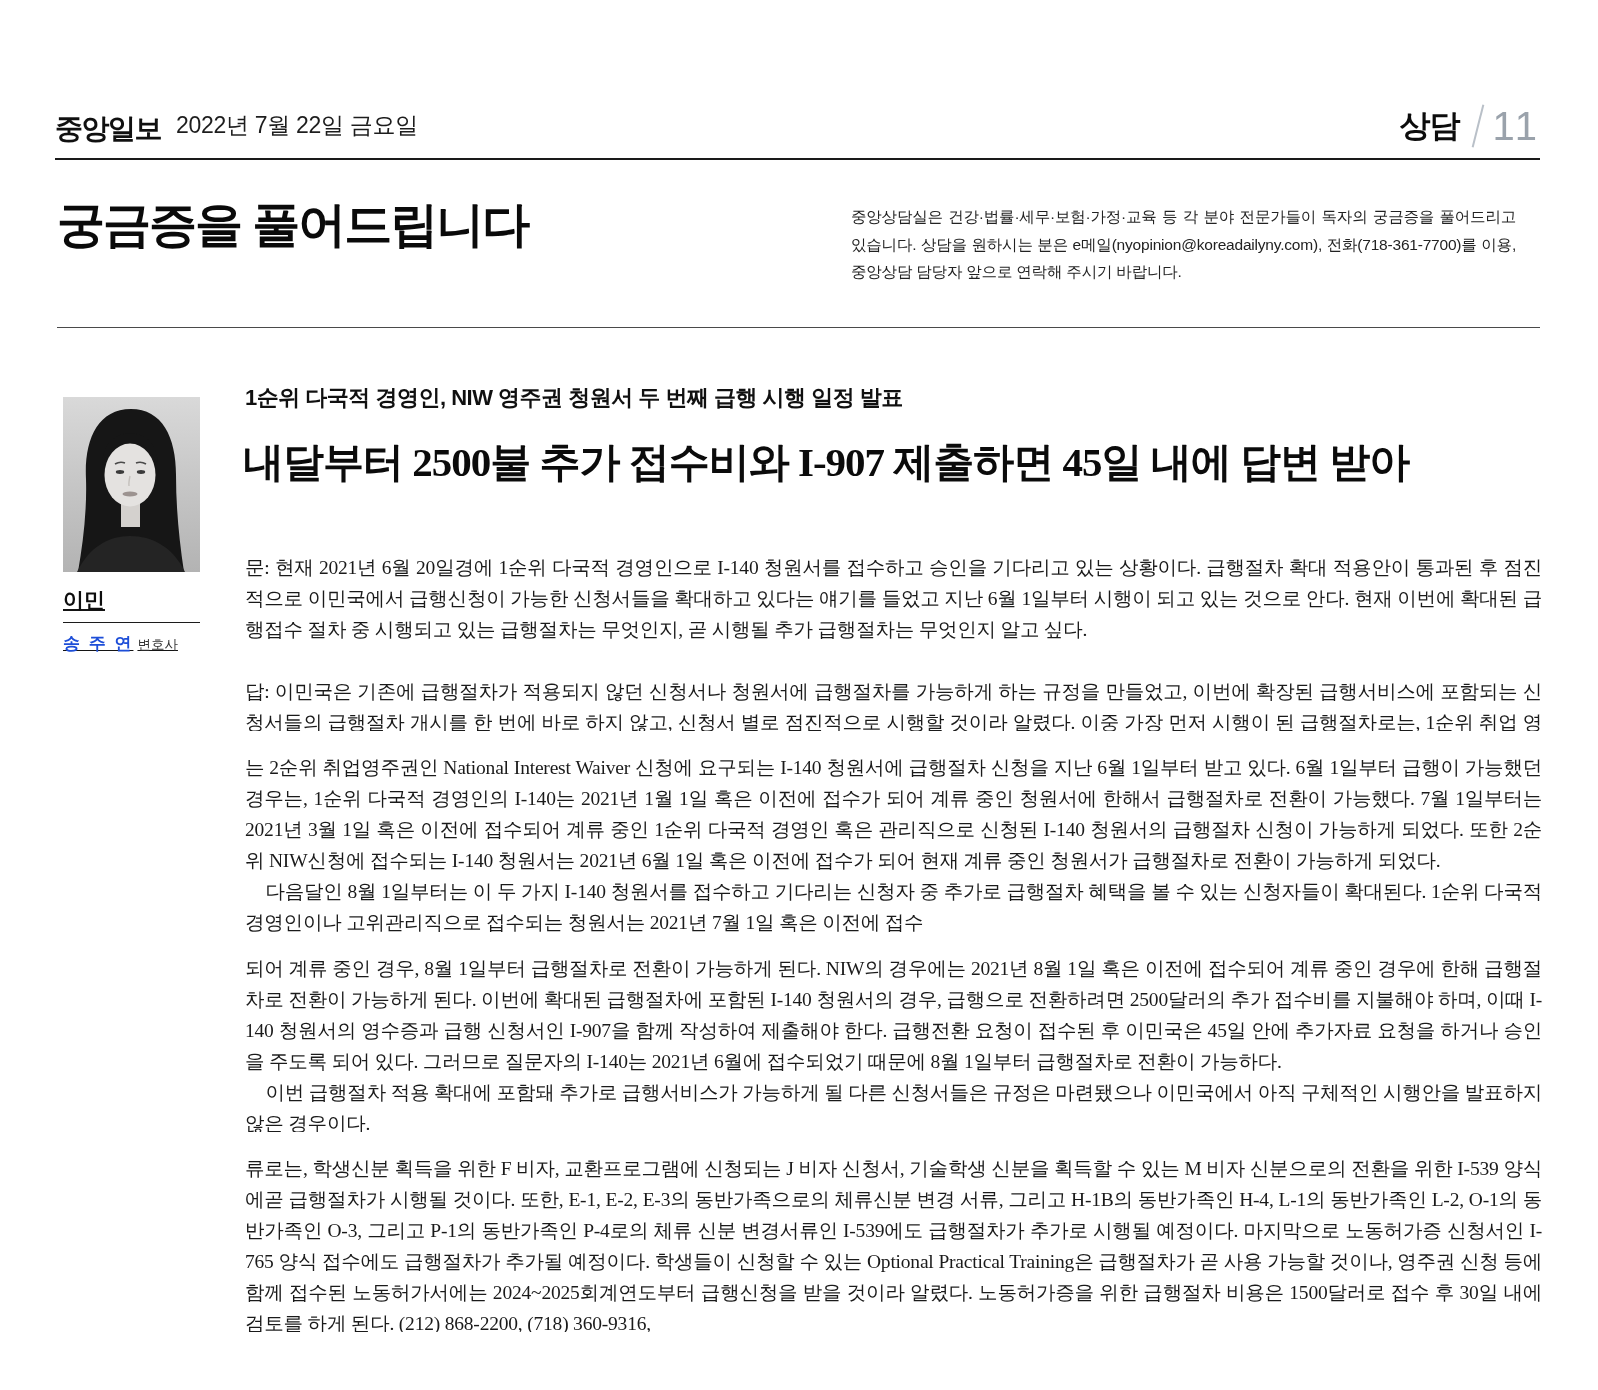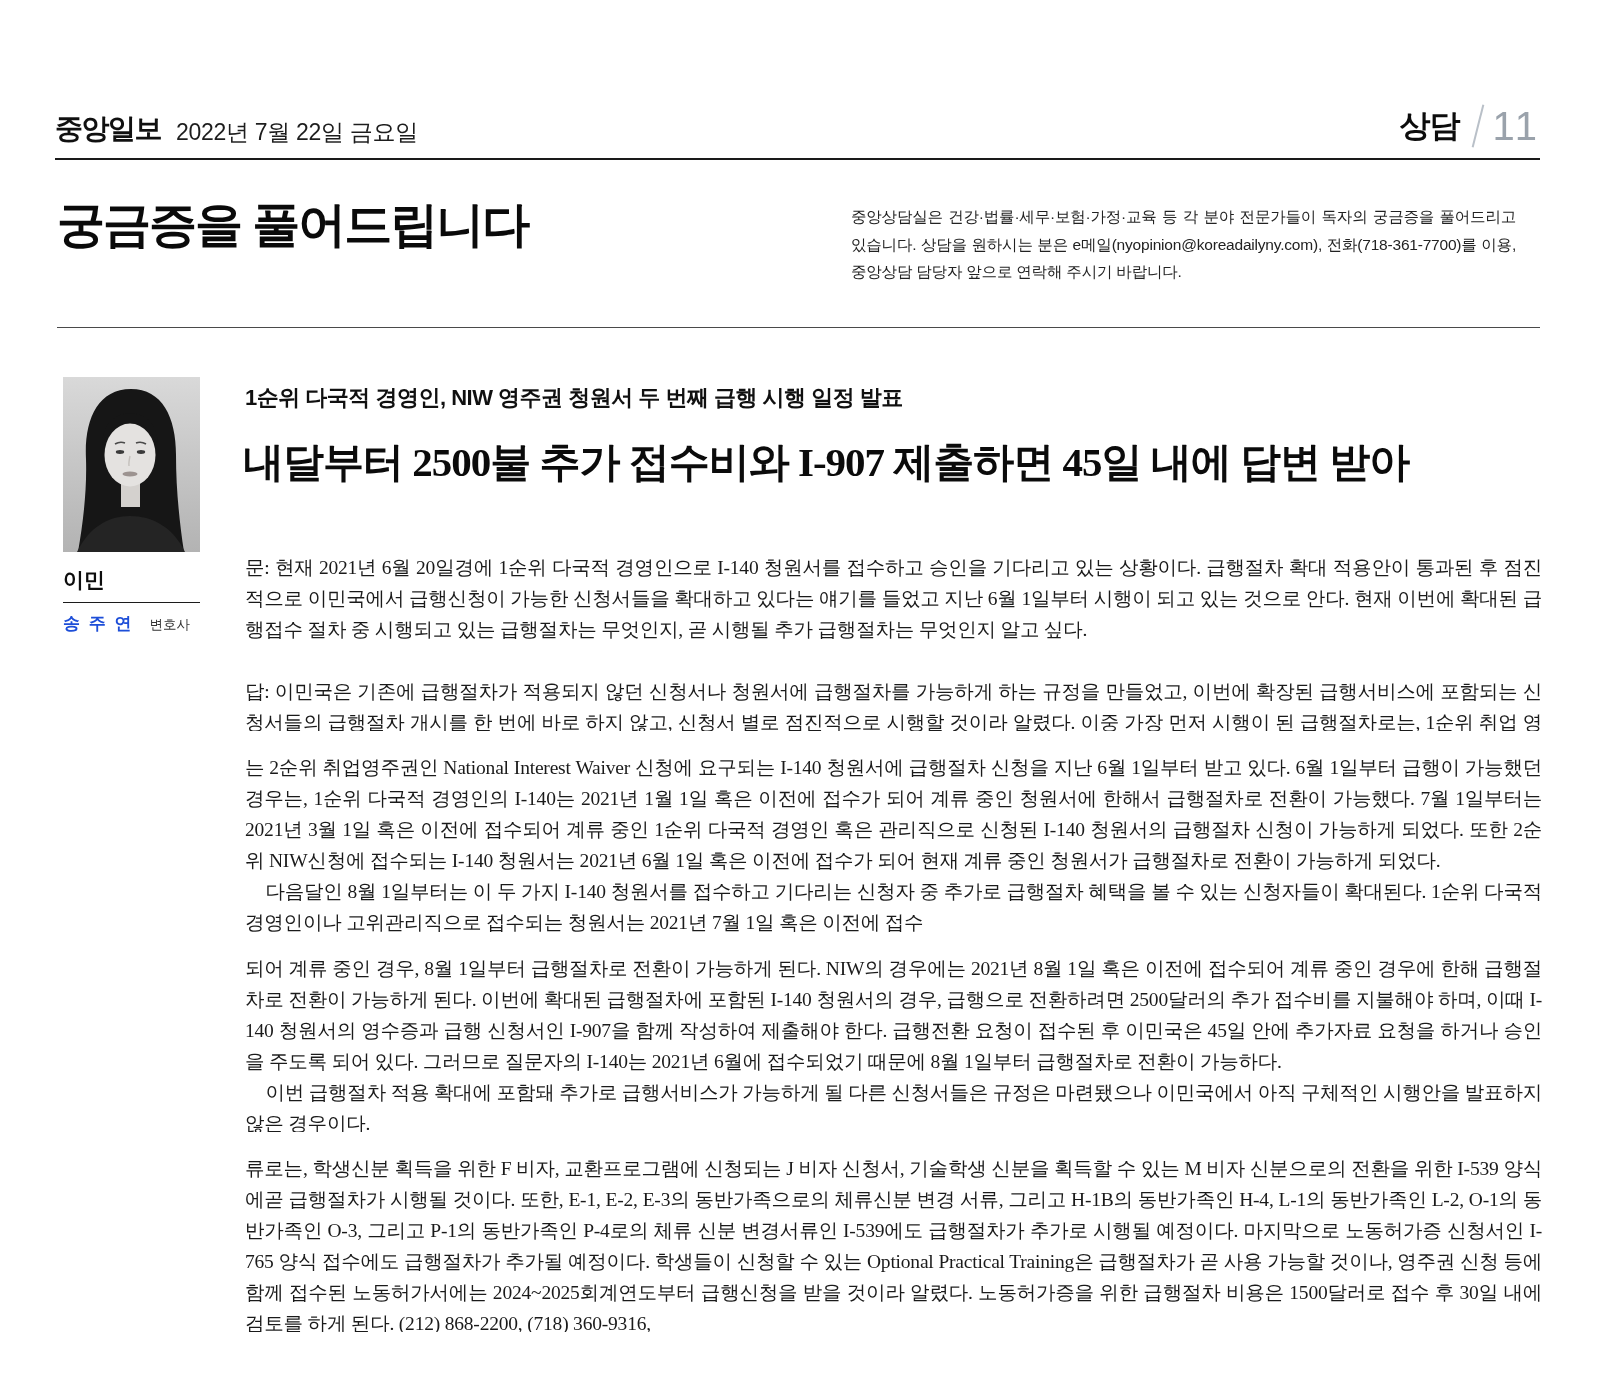--- a/index.html
+++ b/index.html
@@ -7,21 +7,21 @@
   .page {
     position:relative; width:1598px; height:1390px; background:#ffffff;
     font-family:"Liberation Serif","DejaVu Serif",serif; color:#141414; overflow:hidden;
   }
 
   
   .masthead {
     position:absolute; left:55px; right:58px; top:104px;
     display:flex; justify-content:space-between; align-items:flex-end;
   }
-  .m-left { display:flex; align-items:flex-end; gap:15px; font-family:"Liberation Sans","DejaVu Sans",sans-serif; }
+  .m-left { display:flex; align-items:flex-start; gap:15px; font-family:"Liberation Sans","DejaVu Sans",sans-serif; }
   .logo { font-size:28px; font-weight:900; letter-spacing:-1.5px; color:#101010; }
   .issue-date { font-size:23px; color:#1d1d1d; letter-spacing:-0.3px; }
   .m-right { display:flex; align-items:center; }
   .section-label { font-family:"Liberation Sans","DejaVu Sans",sans-serif; font-size:31px; font-weight:900; letter-spacing:-1px; color:#0c0c0c; }
   .vbar { width:2px; height:44px; background:#b9c0c8; transform:rotate(14deg); margin:0 13px 0 18px; }
   .page-number { font-family:"Liberation Sans","DejaVu Sans",sans-serif; font-size:40px; font-weight:300; color:#9aa2ab; letter-spacing:3px; line-height:1; }
 
   .rule-top { position:absolute; left:55px; right:58px; top:158px; border-top:2px solid #1a1a1a; }
 
   
@@ -31,29 +31,29 @@
     font-size:48px; font-weight:900; letter-spacing:-2px; color:#0a0a0a;
   }
   .consult-info {
     position:absolute; left:851px; top:203px; width:665px;
     font-family:"Liberation Sans","DejaVu Sans",sans-serif;
     font-size:15.5px; line-height:1.78; color:#222; text-align:justify; letter-spacing:-0.2px;
   }
   .rule-mid { position:absolute; left:57px; right:58px; top:327px; border-top:1px solid #4a4a4a; }
 
   
-  .author { position:absolute; left:63px; top:377px; width:150px; }
+  .author { position:absolute; left:63px; top:397px; width:150px;text-decoration:underline; }
   .photo-frame { width:137px; height:175px; overflow:hidden; background:#c9c9c9; display:block; }
   .author-category {
     margin-top:14px; width:137px; padding-bottom:8px; border-bottom:1.5px solid #1c1c1c;
     font-family:"Liberation Sans","DejaVu Sans",sans-serif; font-size:21px; font-weight:800; color:#0d0d0d;
   }
   .author-name-row { margin-top:9px; font-family:"Liberation Sans","DejaVu Sans",sans-serif; }
   .author-name { font-size:17px; font-weight:800; letter-spacing:2px; color:#1d4ed8; }
-  .author-title { font-size:13.5px; color:#333; margin-left:16px; letter-spacing:0; }
+  .author-title { font-size:13.5px; color:#333; margin-left:4px; letter-spacing:0; }
 
   
   .kicker {
     position:absolute; left:245px; top:383px; width:1300px;
     font-family:"Liberation Sans","DejaVu Sans",sans-serif;
     font-size:22px; font-weight:700; letter-spacing:-0.5px; color:#101010;
   }
   .headline {
     position:absolute; left:243px; top:435px; width:1305px;
     font-family:"Liberation Serif","DejaVu Serif",serif;

